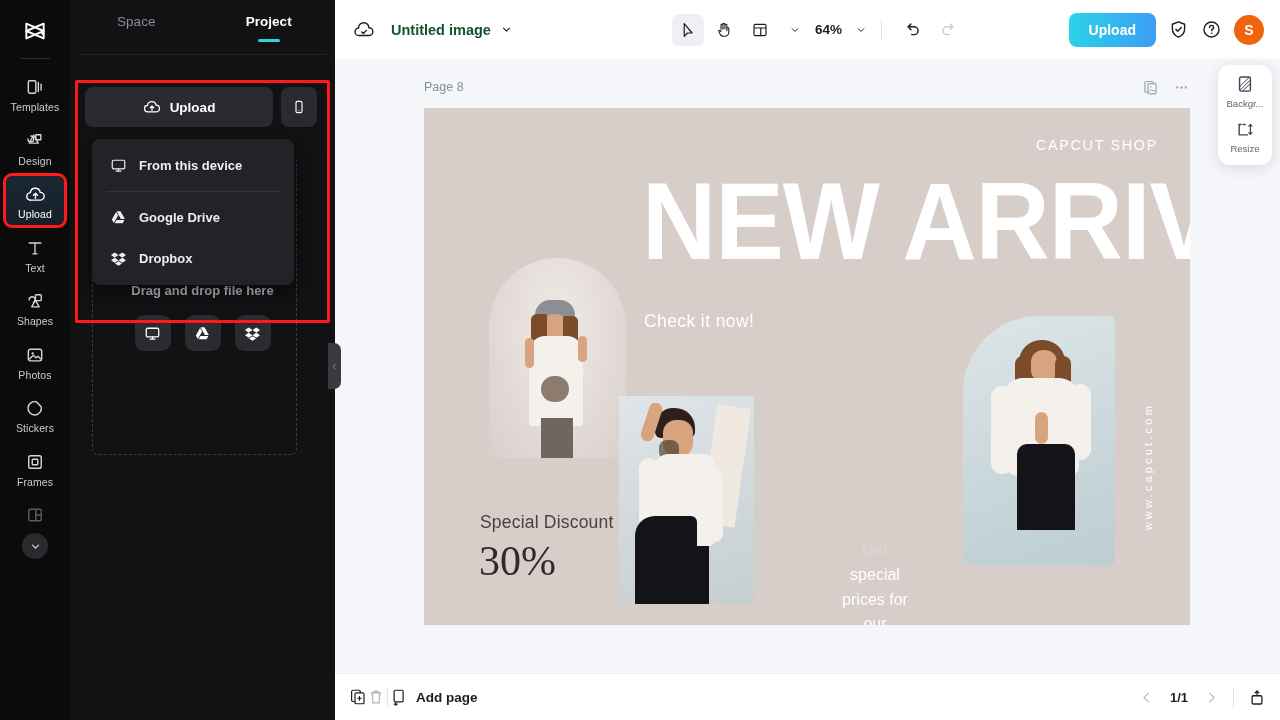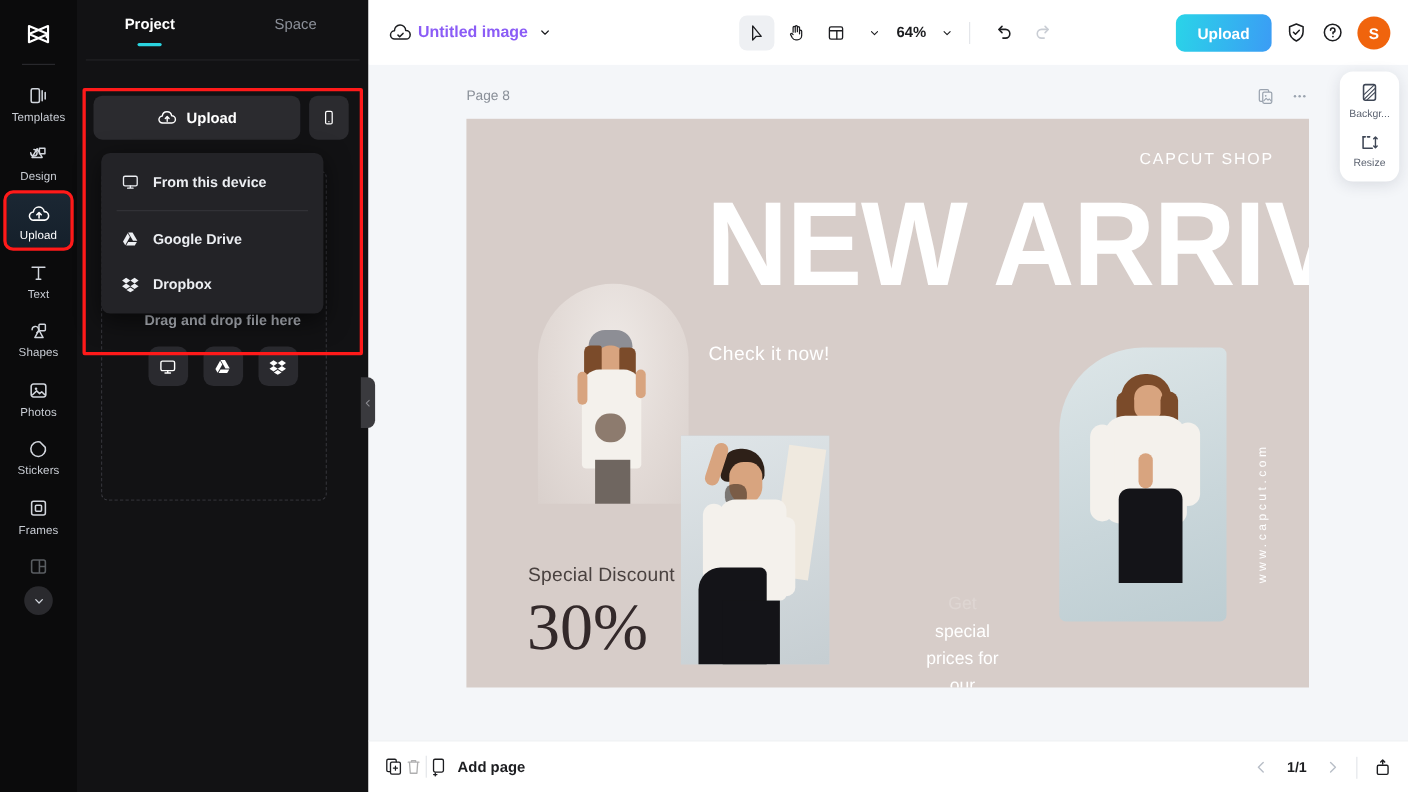--- a/index.html
+++ b/index.html
@@ -120,21 +120,21 @@
   }
 
   
   .topbar {
     position: absolute; left: 335px; top: 0;
     width: 945px; height: 59px; background: #ffffff;
     display: flex; align-items: center;
   }
   .tb-cloud { margin-left: 18px; display: flex; align-items: center; }
   .tb-title {
-    margin-left: 5px; font-size: 14.5px; color: #8b5cf6; font-weight: bold;
+    margin-left: 16px; font-size: 14.5px; color: #14532d; font-weight: bold;
     cursor: pointer;
   }
   .tb-caret { margin-left: 9px; display:flex; cursor: pointer; }
 
   .tb-center {
     position: absolute; left: 337px; top: 0; height: 59px;
     display: flex; align-items: center; gap: 4px;
   }
   .tool-btn {
     width: 32px; height: 32px; border-radius: 7px;
@@ -194,21 +194,21 @@
     color: #fff; font-size: 17.5px; letter-spacing: .4px;
   }
   .discount-label {
     position: absolute; left: 56px; top: 425px;
     color: #4a4240; font-size: 17.5px; letter-spacing: .2px;
     transform: translateY(-100%);
   }
   .discount-big {
     position: absolute; left: 55px; top: 432px;
     color: #33292a; font-family: "Liberation Serif", serif;
-    font-size: 60px; line-height: 1;
+    font-size: 42px; line-height: 1;
   }
   .discount-off {
     position: absolute; left: 108px; top: 528px;
     color: #0f172a; font-size: 19px;
   }
   .midtext {
     position: absolute; left: 396px; top: 430px; width: 110px;
     color: #fff; font-size: 16px; line-height: 1.55; text-align: center;
   }
   .midtext .fade-t { opacity: .18; }
@@ -385,22 +385,22 @@
       <span>
         <svg width="13" height="13" viewBox="0 0 24 24" fill="none">
           <path d="M6.5 9.5 12 15l5.5-5.5" stroke="#d2d6dd" stroke-width="2.2" stroke-linecap="round" stroke-linejoin="round"></path>
         </svg>
       </span>
     </div>
   </div>
 
   <div class="panel">
     <div class="panel-tabs">
+      <div class="panel-tab">Space</div>
       <div class="panel-tab active">Project</div>
-      <div class="panel-tab">Space</div>
     </div>
     <div class="panel-divider"></div>
 
     <div class="panel-body">
 
       <div class="dropzone"></div>
 
       <div class="upload-row">
         <div class="btn-upload">
           <span>

